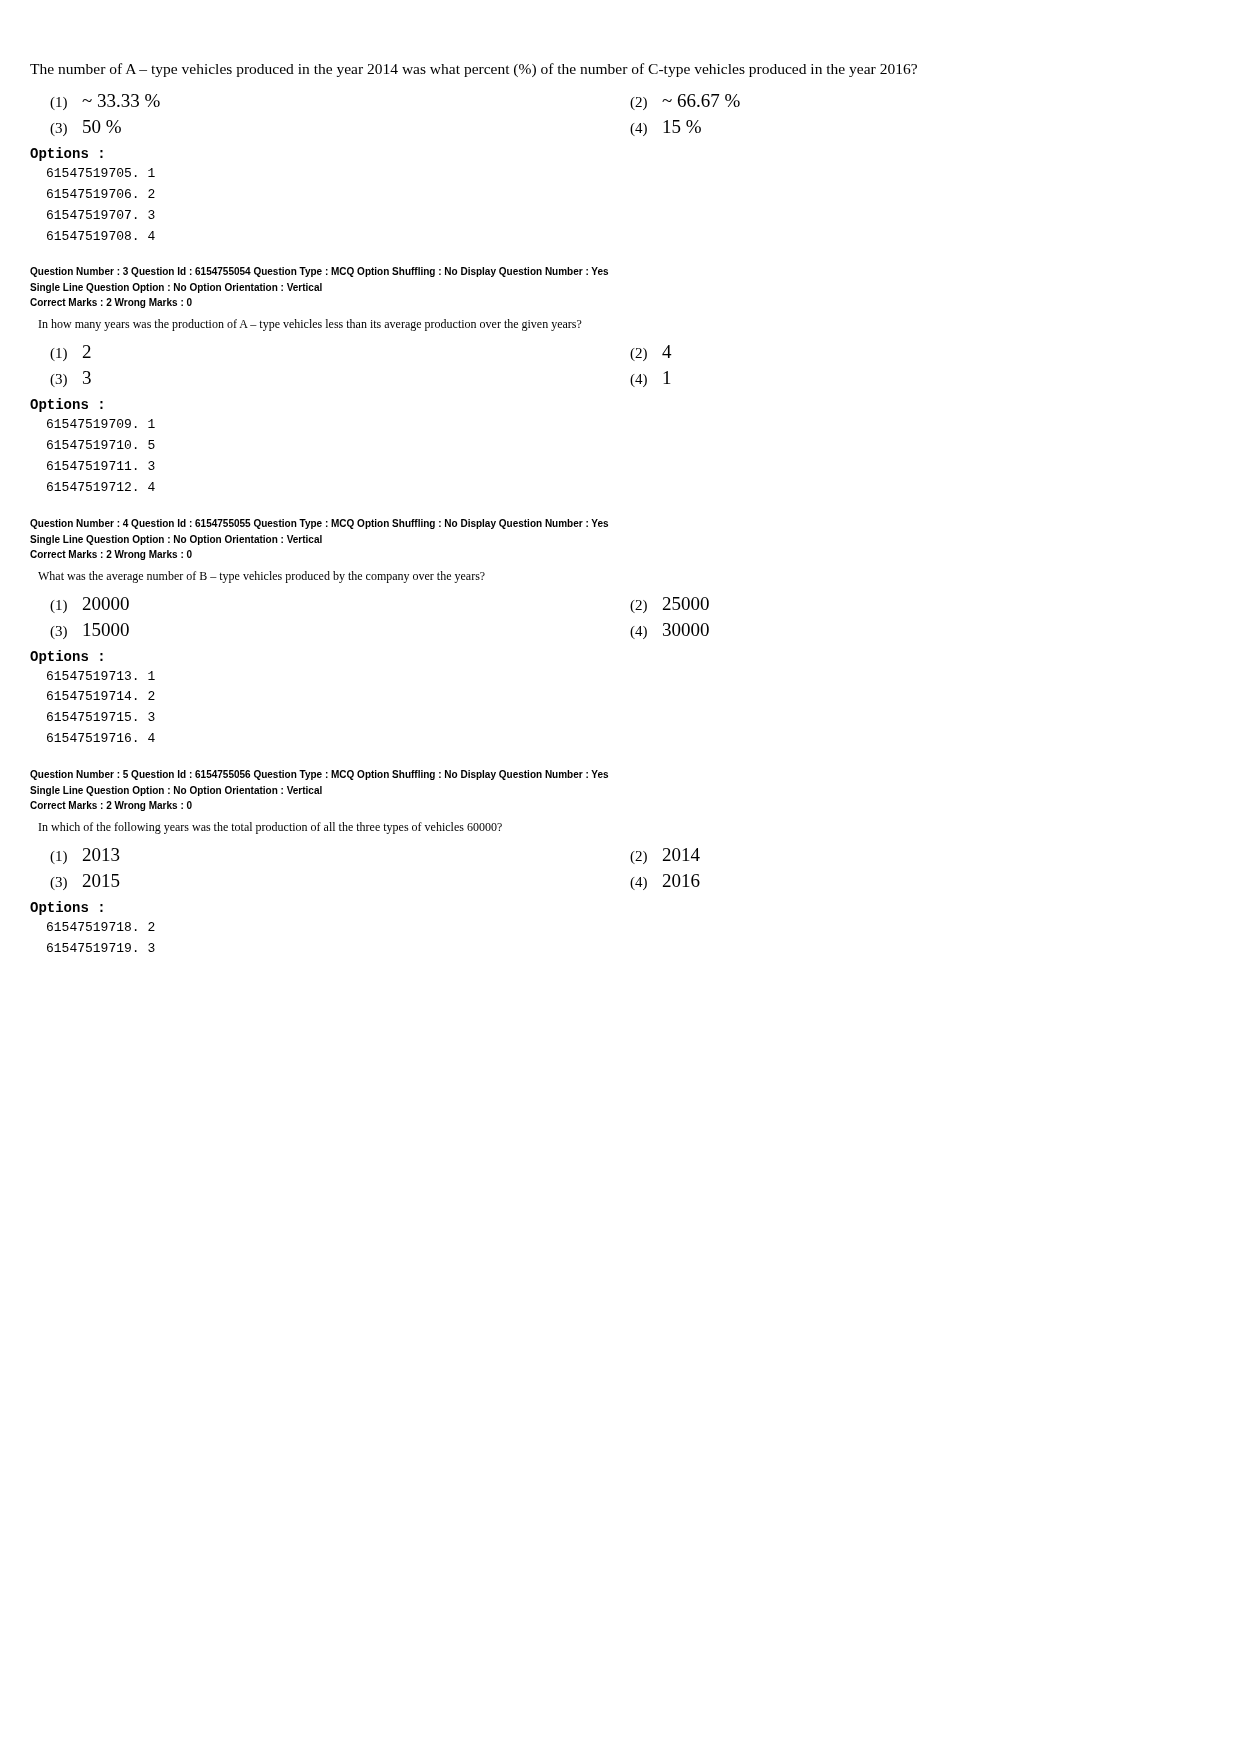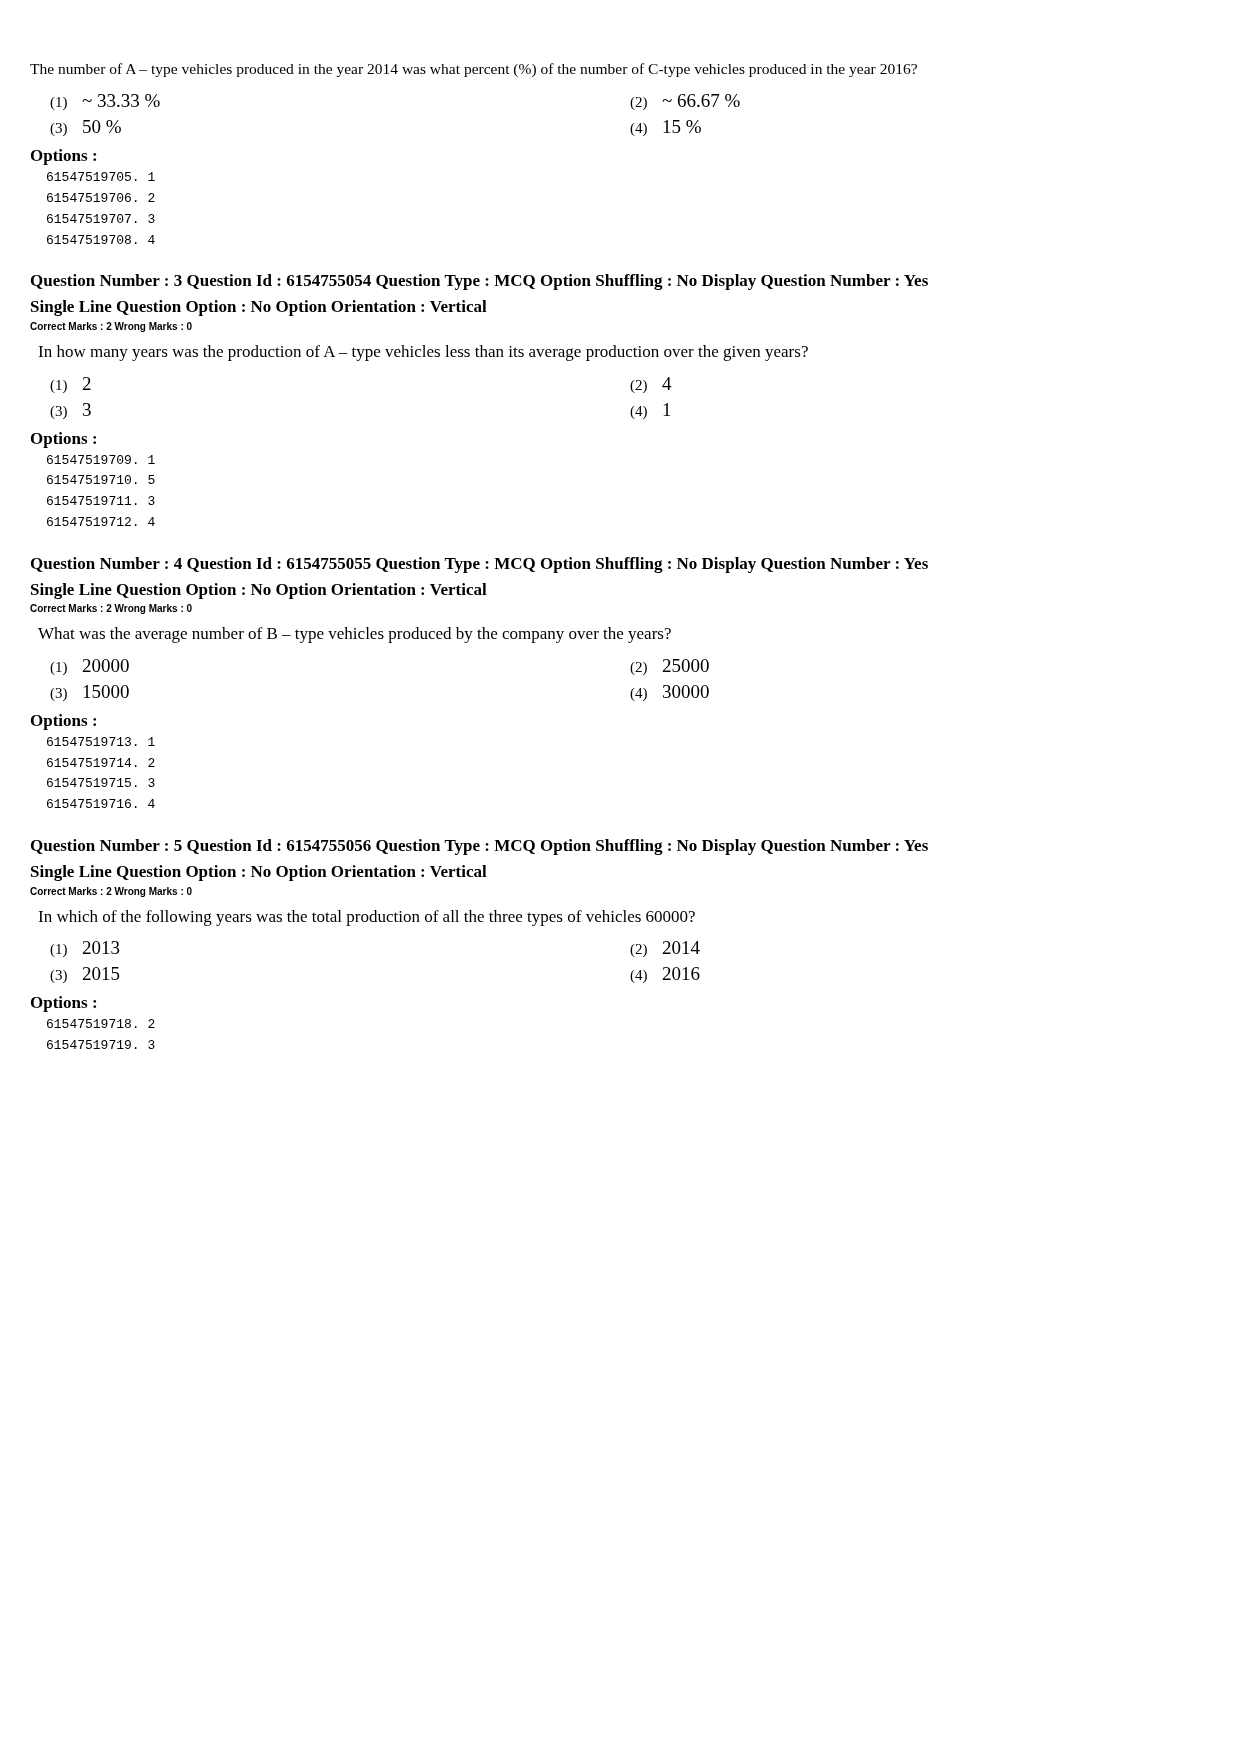--- a/index.html
+++ b/index.html
@@ -13,34 +13,34 @@
       font-size: 15px;
       color: #000;
       width: 1240px;
       min-height: 1754px;
       padding: 20px 30px;
     }
     .question-block {
       margin-bottom: 18px;
     }
     .question-meta {
-      font-size: 17px;
+      font-size: 10px;
       font-weight: bold;
-      font-family: Liberation Serif, serif;
+      font-family: Liberation Sans, sans-serif;
       margin-bottom: 2px;
       line-height: 1.4;
     }
     .correct-marks {
       font-size: 10px;
       font-weight: bold;
       font-family: Arial, sans-serif;
       margin-bottom: 6px;
     }
     .question-text {
-      font-size: 17px;
+      font-size: 12px;
       text-align: justify;
       margin-bottom: 8px;
       line-height: 1.5;
       padding-left: 8px;
       margin-top: 7px;
     }
     .options-grid {
       display: grid;
       grid-template-columns: 1fr 1fr;
       margin-left: 20px;
@@ -53,23 +53,23 @@
       gap: 12px;
     }
     .option-num {
       font-size: 15px;
       min-width: 20px;
     }
     .option-val {
       font-size: 19px;
     }
     .options-label {
-      font-size: 17px;
+      font-size: 14px;
       font-weight: bold;
-      font-family: Liberation Serif, serif;
+      font-family: Liberation Mono, monospace;
       margin-bottom: 2px;
     }
     .options-list {
       font-size: 13px;
       font-family: Liberation Mono, monospace;
       line-height: 1.6;
       margin-left: 16px;
     }
     .intro-text {
       font-size: 15.5px;

